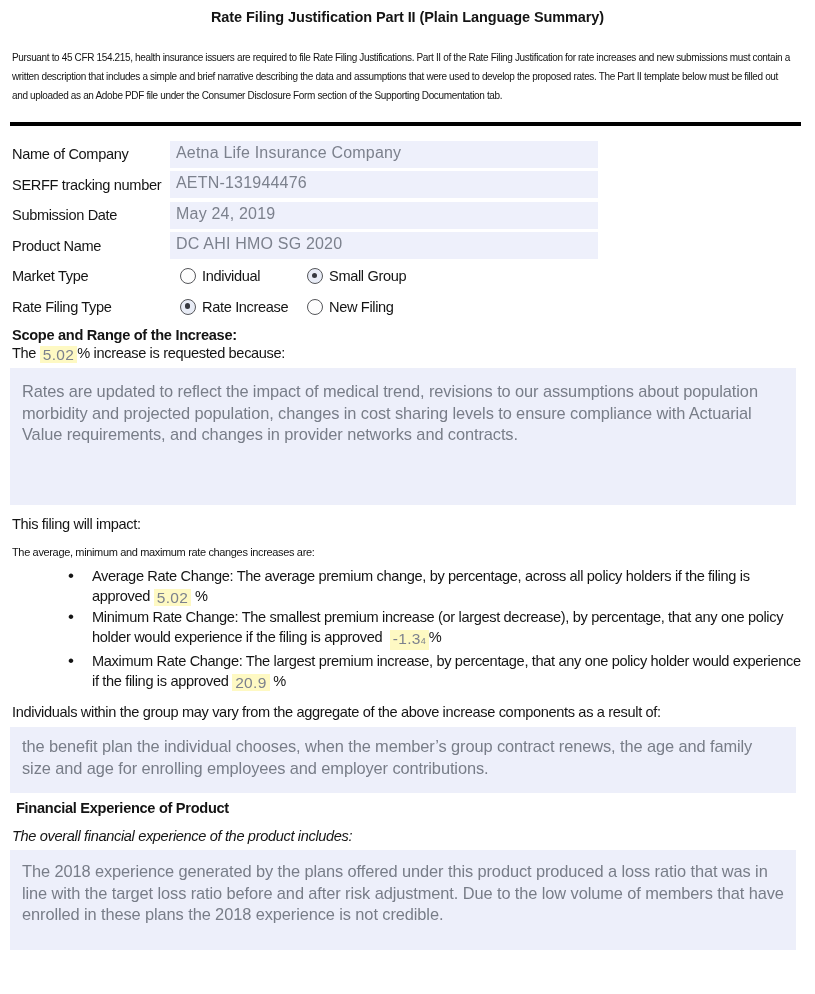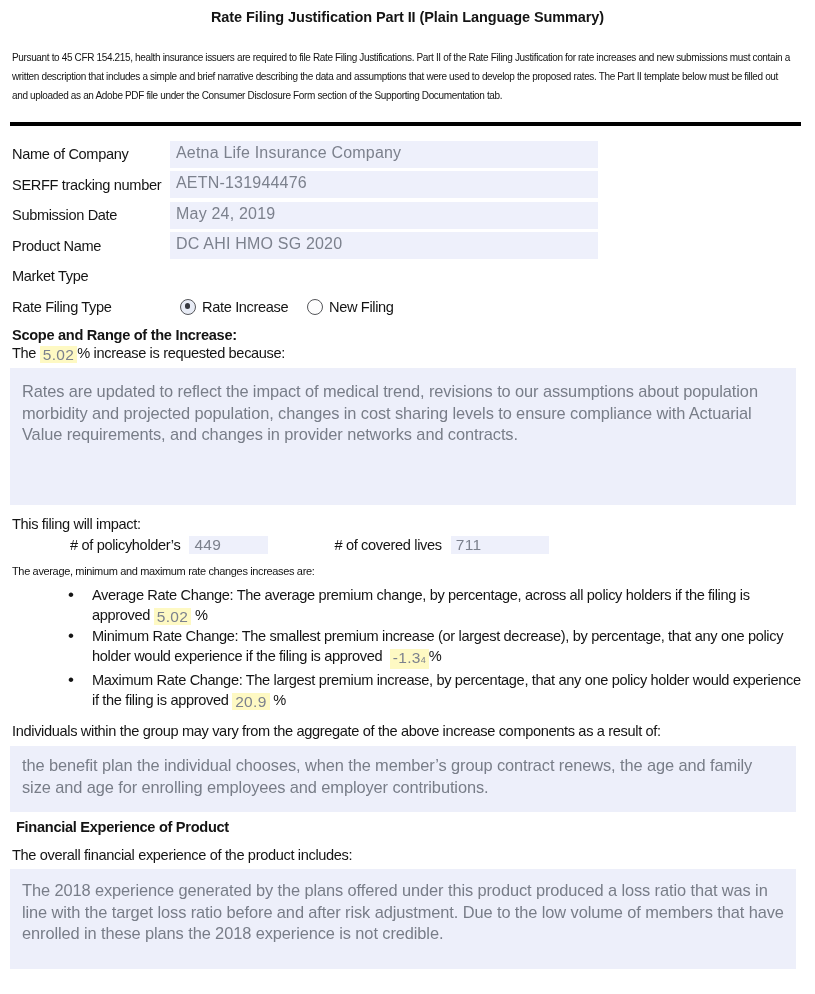--- a/index.html
+++ b/index.html
@@ -83,21 +83,21 @@
     position: relative; font-size: 14.6px; line-height: 20px;
     letter-spacing: -0.35px; margin-bottom: 1px;
   }
   .bullet-list li::before {
     content: "\2022"; position: absolute; left: -24px; top: 0;
     font-size: 17px;
   }
 
   .variance-heading { margin-top: 13px; height: 20px; font-size: 14.6px; letter-spacing: -0.35px; }
   .financial-heading { margin-top: 7px; height: 18px; padding-left: 4px; }
-  .financial-sub { margin-top: 10px; height: 18px; font-size: 14.6px; letter-spacing: -0.35px; }
+  .financial-sub { margin-top: 10px; height: 18px; font-size: 14.6px; letter-spacing: -0.35px; font-style: italic; }
 </style>
 </head>
 <body>
 
 <div class="page">
 
   <div class="title">Rate Filing Justification Part II (Plain Language Summary)</div>
 
   <p class="intro">Pursuant to 45 CFR 154.215, health insurance issuers are required to file Rate Filing Justifications. Part II of the Rate Filing Justification for rate increases and new submissions must contain a written description that includes a simple and brief narrative describing the data and assumptions that were used to develop the proposed rates. The Part II template below must be filled out and uploaded as an Adobe PDF file under the Consumer Disclosure Form section of the Supporting Documentation tab.</p>
 
@@ -116,20 +116,30 @@
       <div class="row-label">Submission Date</div>
       <div class="field">May 24, 2019</div>
     </div>
     <div class="row">
       <div class="row-label">Product Name</div>
       <div class="field">DC AHI HMO SG 2020</div>
     </div>
 
     <div class="row">
       <div class="row-label">Market Type</div>
+      <div class="radio-group">
+        <div class="radio-option">
+          <span class="radio"></span>
+          <span class="radio-label">Individual</span>
+        </div>
+        <div class="radio-option">
+          <span class="radio selected"></span>
+          <span class="radio-label">Small Group</span>
+        </div>
+      </div>
     </div>
 
     <div class="row">
       <div class="row-label">Rate Filing Type</div>
       <div class="radio-group">
         <div class="radio-option">
           <span class="radio selected"></span>
           <span class="radio-label">Rate Increase</span>
         </div>
         <div class="radio-option">
@@ -139,27 +149,20 @@
       </div>
     </div>
   </div>
 
   <div class="section-heading scope-heading">Scope and Range of the Increase:</div>
   <div class="scope-sentence"><span>The</span> <span class="inline-field">5.02</span><span>% increase is requested because:</span></div>
 
   <div class="textarea textarea-1">Rates are updated to reflect the impact of medical trend, revisions to our assumptions about population morbidity and projected population, changes in cost sharing levels to ensure compliance with Actuarial Value requirements, and changes in provider networks and contracts.</div>
 
   <div class="impact-heading">This filing will impact:</div>
-  <div class="impact-line">
-    <span># of policyholder’s</span>
-    <span class="impact-field policyholders">449</span>
-    <span class="impact-gap"></span>
-    <span># of covered lives</span>
-    <span class="impact-field lives">711</span>
-  </div>
 
   <div class="rates-heading">The average, minimum and maximum rate changes increases are:</div>
   <ul class="bullet-list">
     <li><span>Average Rate Change: The average premium change, by percentage, across all policy holders if the filing is approved</span> <span class="inline-field">5.02</span> <span>%</span></li>
     <li><span>Minimum Rate Change: The smallest premium increase (or largest decrease), by percentage, that any one policy holder would experience if the filing is approved</span>&nbsp; <span class="inline-field"><span>-1.3</span><span class="overflow-digit">4</span></span><span>%</span></li>
     <li><span>Maximum Rate Change: The largest premium increase, by percentage, that any one policy holder would experience if the filing is approved</span> <span class="inline-field">20.9</span> <span>%</span></li>
   </ul>
 
   <div class="variance-heading">Individuals within the group may vary from the aggregate of the above increase components as a result of:</div>
   <div class="textarea textarea-2">the benefit plan the individual chooses, when the member’s group contract renews, the age and family size and age for enrolling employees and employer contributions.</div>

